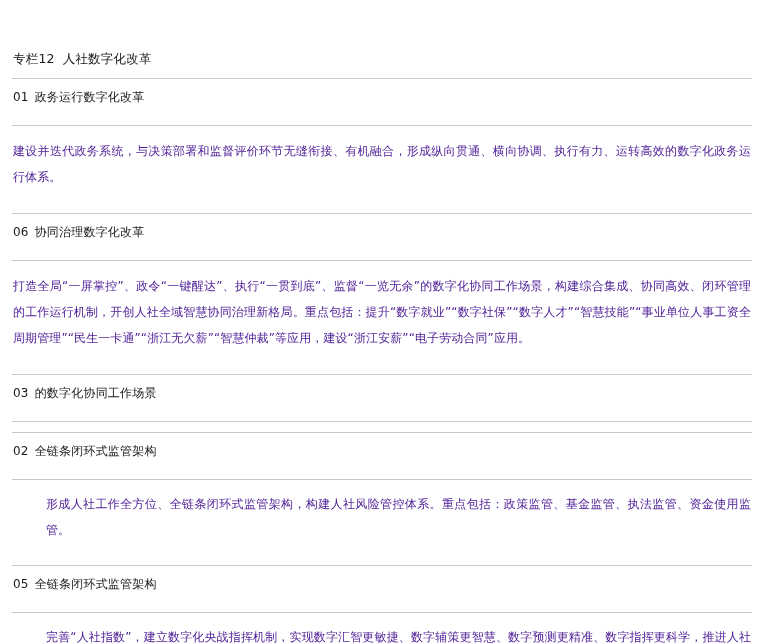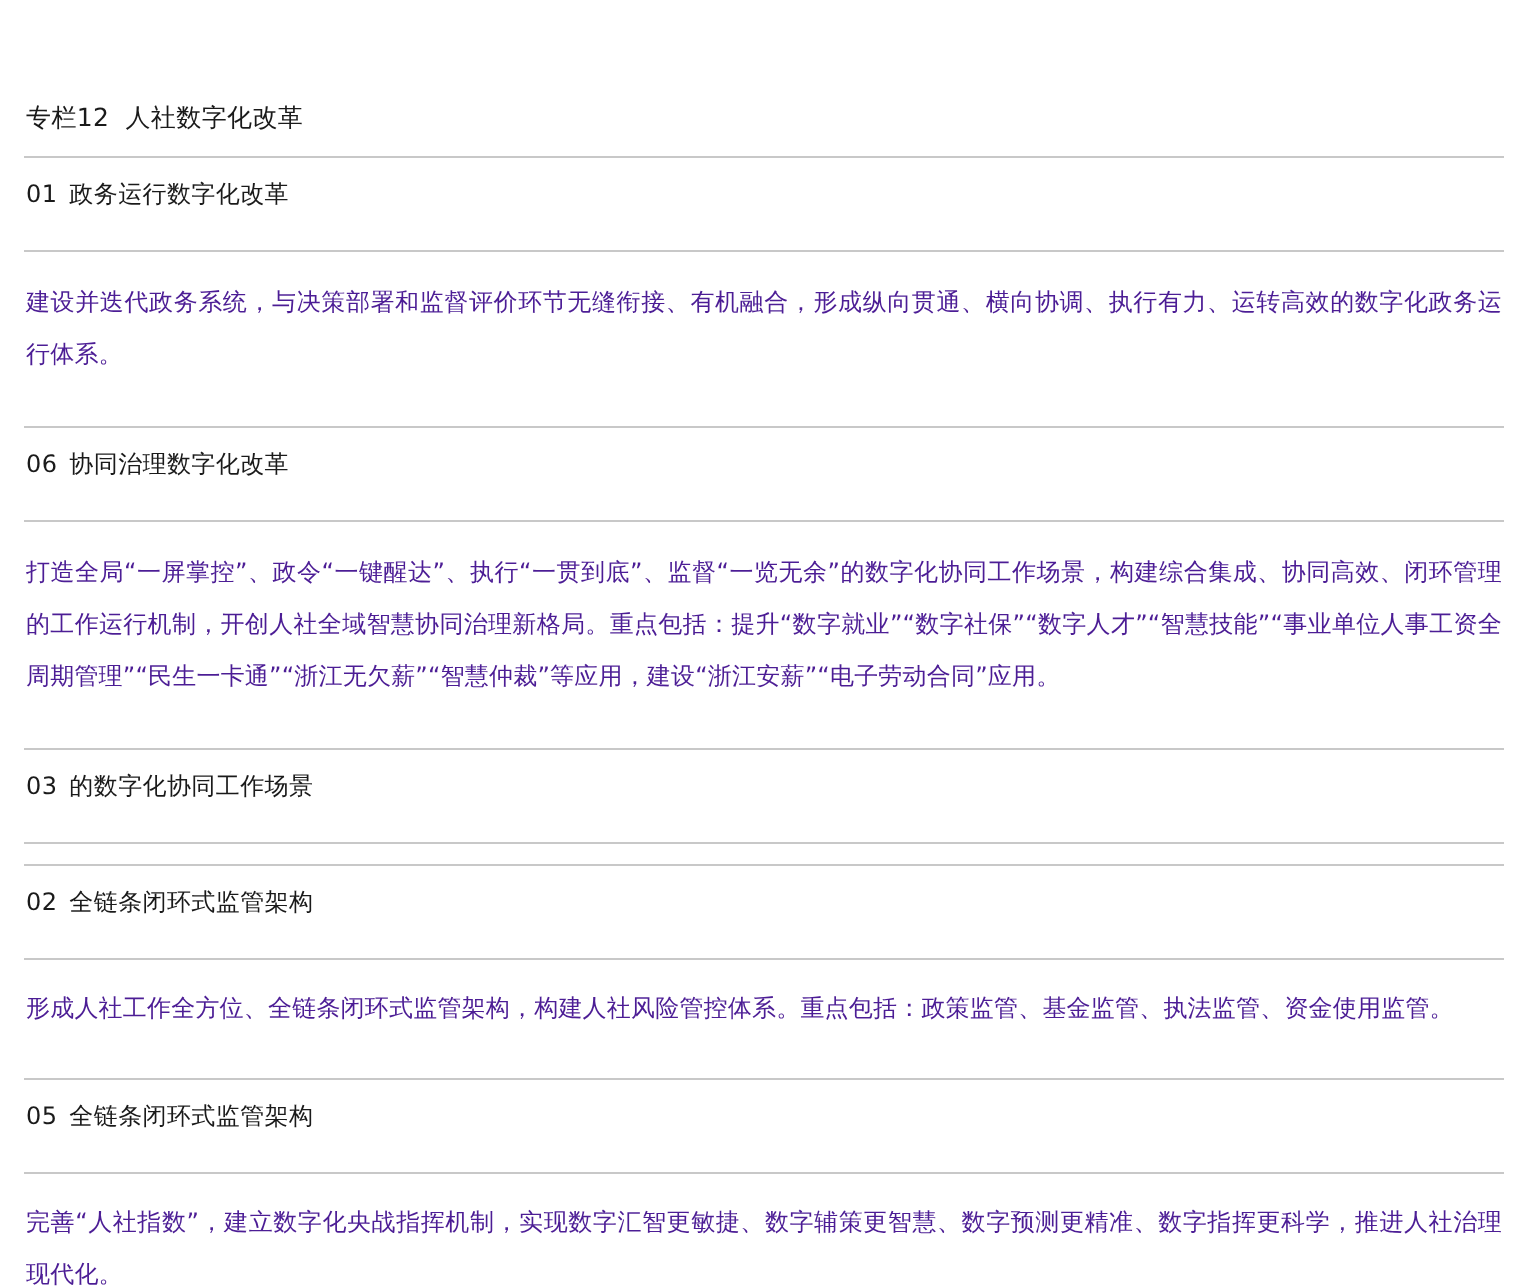--- a/index.html
+++ b/index.html
@@ -63,20 +63,21 @@
     line-height: 26px;
     color: #4c1d95;
     padding: 12px 1px 13px 1px;
     text-align: justify;
     text-justify: inter-ideograph;
     letter-spacing: 0.1px;
   }
   .sec-body.tight {
     padding-top: 11px;
     padding-bottom: 12px;
+    margin-left: 33px;
   }
 </style>
 </head>
 <body>
 
 <div id="page">
   <div class="doc">
 
     <div class="title-row">
       <span class="t-num">专栏12</span><span>人社数字化改革</span>

